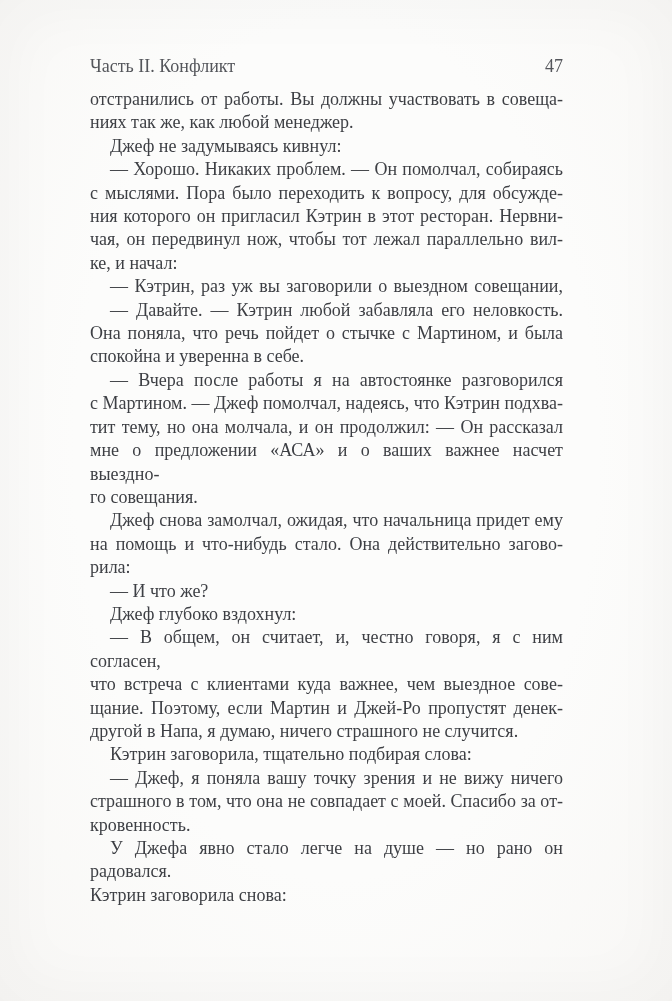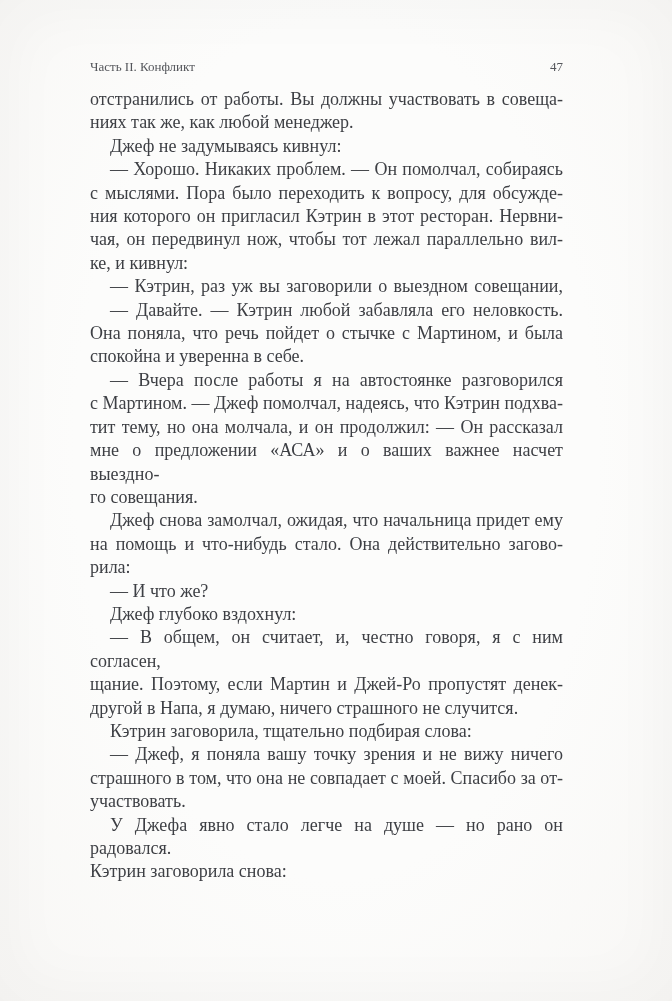--- a/index.html
+++ b/index.html
@@ -17,21 +17,21 @@
     font-family: "Liberation Serif", "DejaVu Serif", serif;
   }
   .running-header {
     position: absolute;
     top: 56px;
     left: 90px;
     width: 473px;
     display: flex;
     justify-content: space-between;
     align-items: baseline;
-    font-size: 13px;
+    font-size: 18px;
     line-height: 21px;
     color: #54565b;
   }
   .body-text {
     position: absolute;
     top: 88px;
     left: 90px;
     width: 473px;
     font-size: 18px;
     line-height: 23.4px;
@@ -65,21 +65,21 @@
         <div class="line">ниях так же, как любой менеджер.</div>
       </div>
       <div class="paragraph">
         <div class="line indent">Джеф не задумываясь кивнул:</div>
       </div>
       <div class="paragraph">
         <div class="line just indent">— Хорошо. Никаких проблем. — Он помолчал, собираясь</div>
         <div class="line just">с мыслями. Пора было переходить к вопросу, для обсужде-</div>
         <div class="line just">ния которого он пригласил Кэтрин в этот ресторан. Нервни-</div>
         <div class="line just">чая, он передвинул нож, чтобы тот лежал параллельно вил-</div>
-        <div class="line">ке, и кивнул:</div>
+        <div class="line">ке, и начал:</div>
       </div>
       <div class="paragraph">
         <div class="line just indent">— Кэтрин, раз уж вы заговорили о выездном совещании,</div>
       </div>
       <div class="paragraph">
         <div class="line just indent">— Давайте. — Кэтрин любой забавляла его неловкость.</div>
         <div class="line just">Она поняла, что речь пойдет о стычке с Мартином, и была</div>
         <div class="line">спокойна и уверенна в себе.</div>
       </div>
       <div class="paragraph">
@@ -95,29 +95,30 @@
         <div class="line">рила:</div>
       </div>
       <div class="paragraph">
         <div class="line indent">— И что же?</div>
       </div>
       <div class="paragraph">
         <div class="line indent">Джеф глубоко вздохнул:</div>
       </div>
       <div class="paragraph">
         <div class="line just indent">— В общем, он считает, и, честно говоря, я с ним согласен,</div>
+        <div class="line just">что встреча с клиентами куда важнее, чем выездное сове-</div>
         <div class="line just">щание. Поэтому, если Мартин и Джей-Ро пропустят денек-</div>
         <div class="line">другой в Напа, я думаю, ничего страшного не случится.</div>
       </div>
       <div class="paragraph">
         <div class="line indent">Кэтрин заговорила, тщательно подбирая слова:</div>
       </div>
       <div class="paragraph">
         <div class="line just indent">— Джеф, я поняла вашу точку зрения и не вижу ничего</div>
         <div class="line just">страшного в том, что она не совпадает с моей. Спасибо за от-</div>
-        <div class="line">участвовать.</div>
+        <div class="line">кровенность.</div>
       </div>
       <div class="paragraph">
         <div class="line just indent">У Джефа явно стало легче на душе — но рано он радовался.</div>
         <div class="line">Кэтрин заговорила снова:</div>
       </div>
     </div>
 </div>
 
 </body></html>

